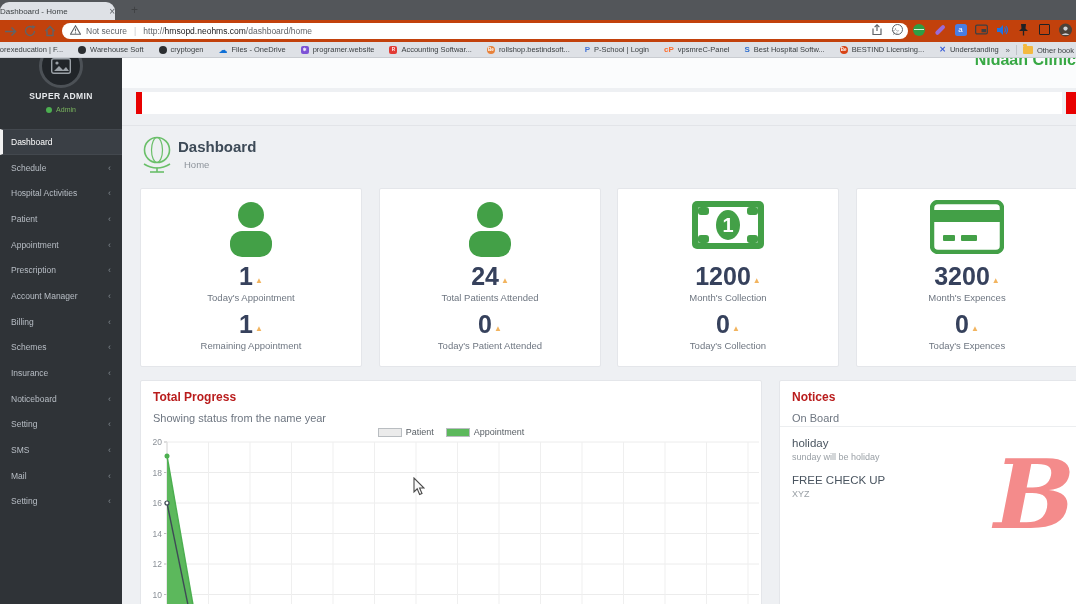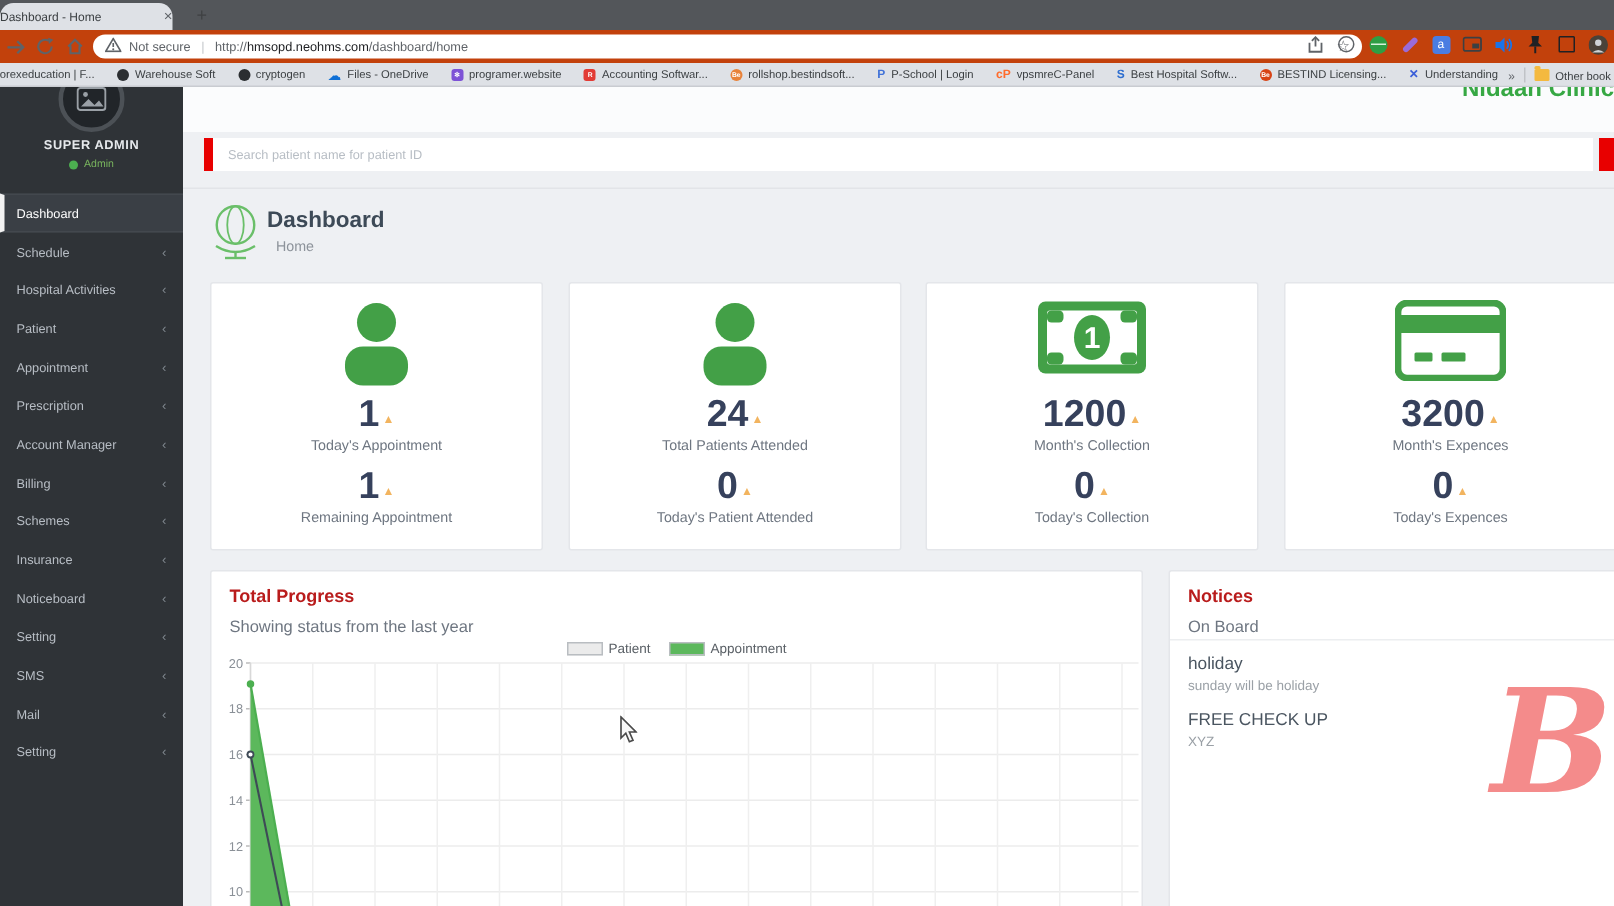--- a/index.html
+++ b/index.html
@@ -314,21 +314,20 @@
       </div>
   </div>
 
   <div class="main">
     <div class="titleband">
       <div class="clinic">Nidaan Clinic</div>
     </div>
     <div class="searchband"></div>
     <div class="search">
       <span class="search-accent"></span>
-      <input type="text" placeholder="Search patient name for patient ID" style="">
     </div>
     <div class="search-btn"></div>
 
     <span class="globe"><svg width="34" height="40" viewBox="0 0 34 40">
           <circle cx="17" cy="16" r="12.5" fill="none" stroke="#6abf69" stroke-width="1.6"></circle>
           <ellipse cx="17" cy="16" rx="5.5" ry="12.5" fill="none" stroke="#6abf69" stroke-width="1.2"></ellipse>
           <path d="M4 30 Q17 38 30 30" fill="none" stroke="#6abf69" stroke-width="1.6"></path>
           <line x1="17" y1="33.5" x2="17" y2="38" stroke="#6abf69" stroke-width="1.6"></line>
           <line x1="10" y1="38" x2="24" y2="38" stroke="#6abf69" stroke-width="1.6"></line>
         </svg></span>
@@ -389,21 +388,21 @@
           </div>
           <div class="valrow"><span class="value">3200</span><span class="tri">▲</span></div>
           <div class="stat-label">Month's Expences</div>
           <div class="valrow second"><span class="value">0</span><span class="tri">▲</span></div>
           <div class="stat-label">Today's Expences</div>
         </div>
       </div>
 
     <div class="panel" id="progress-panel">
       <div class="panel-title">Total Progress</div>
-      <div class="panel-sub">Showing status from the last year</div>
+      <div class="panel-sub">Showing status from the name year</div>
       <div class="legend">
           <span class="legitem">
             <span class="swatch" style="background:#ebebeb"></span>
             <span>Patient</span>
           </span>
           <span class="legitem">
             <span class="swatch" style="background:#5cb85c"></span>
             <span>Appointment</span>
           </span>
         </div>

